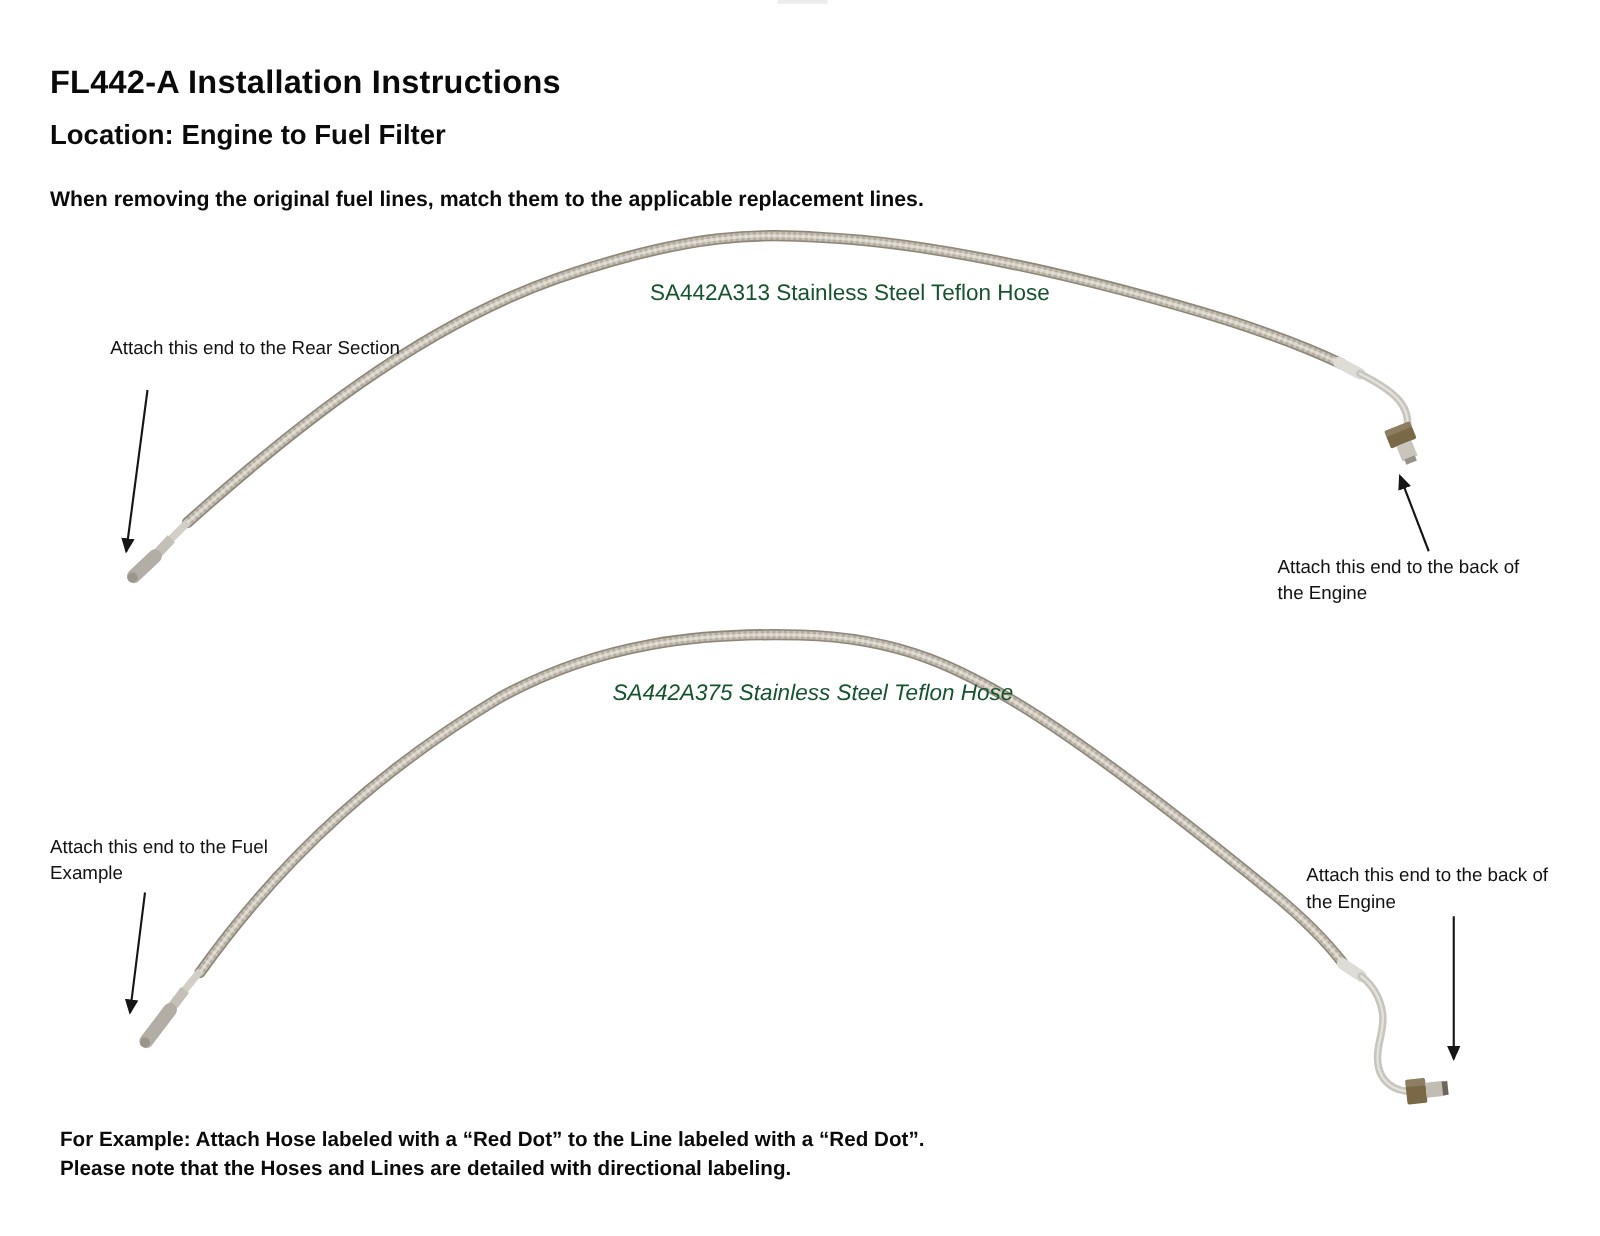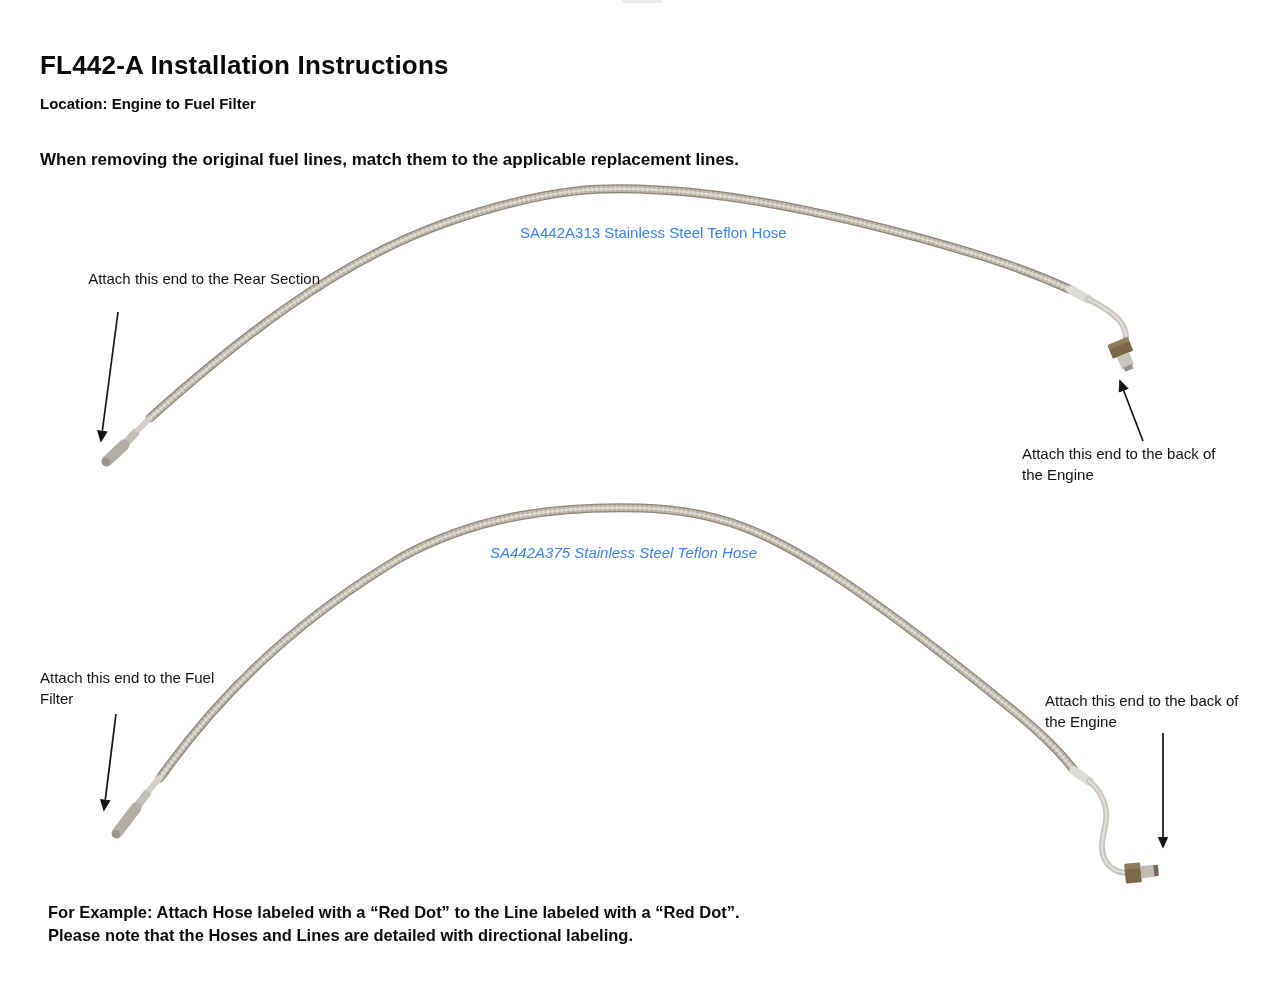--- a/index.html
+++ b/index.html
@@ -15,33 +15,33 @@
   .abs { position: absolute; }
   .doc-title {
     left: 40px; top: 50px;
     font-size: 26px;
     font-weight: 700;
     letter-spacing: 0.2px;
     color: #0a0a0a;
   }
   .doc-location {
     left: 40px; top: 95px;
-    font-size: 15px;
+    font-size: 22px;
     font-weight: 700;
     color: #0a0a0a;
   }
   .intro-text {
     left: 40px; top: 150px;
     font-size: 17px;
     font-weight: 700;
     color: #0a0a0a;
   }
   .hose-label {
-    font-size: 15px;
-    color: #3b82f6;
+    font-size: 18px;
+    color: #14532d;
     white-space: nowrap;
   }
   .hose1-label { left: 520px; top: 224px; }
   .hose2-label { left: 490px; top: 544px; font-style: italic; }
   .note {
     font-size: 15px;
     line-height: 21px;
     color: #111;
   }
   .hose1-left-note  { left: 40px;  top: 268px; width: 280px; text-align: right; }
@@ -141,21 +141,21 @@
     <div>Attach this end to the Rear Section</div>
   </div>
   <div class="abs note hose1-right-note">
     <div>Attach this end to the back of</div>
     <div>the Engine</div>
   </div>
 
   <div class="abs hose-label hose2-label">SA442A375 Stainless Steel Teflon Hose</div>
   <div class="abs note hose2-left-note">
     <div>Attach this end to the Fuel</div>
-    <div>Filter</div>
+    <div>Example</div>
   </div>
   <div class="abs note hose2-right-note">
     <div>Attach this end to the back of</div>
     <div>the Engine</div>
   </div>
 
   <div class="abs footer-note">
     <div>For Example: Attach Hose labeled with a “Red Dot” to the Line labeled with a “Red Dot”.</div>
     <div>Please note that the Hoses and Lines are detailed with directional labeling.</div>
   </div>

